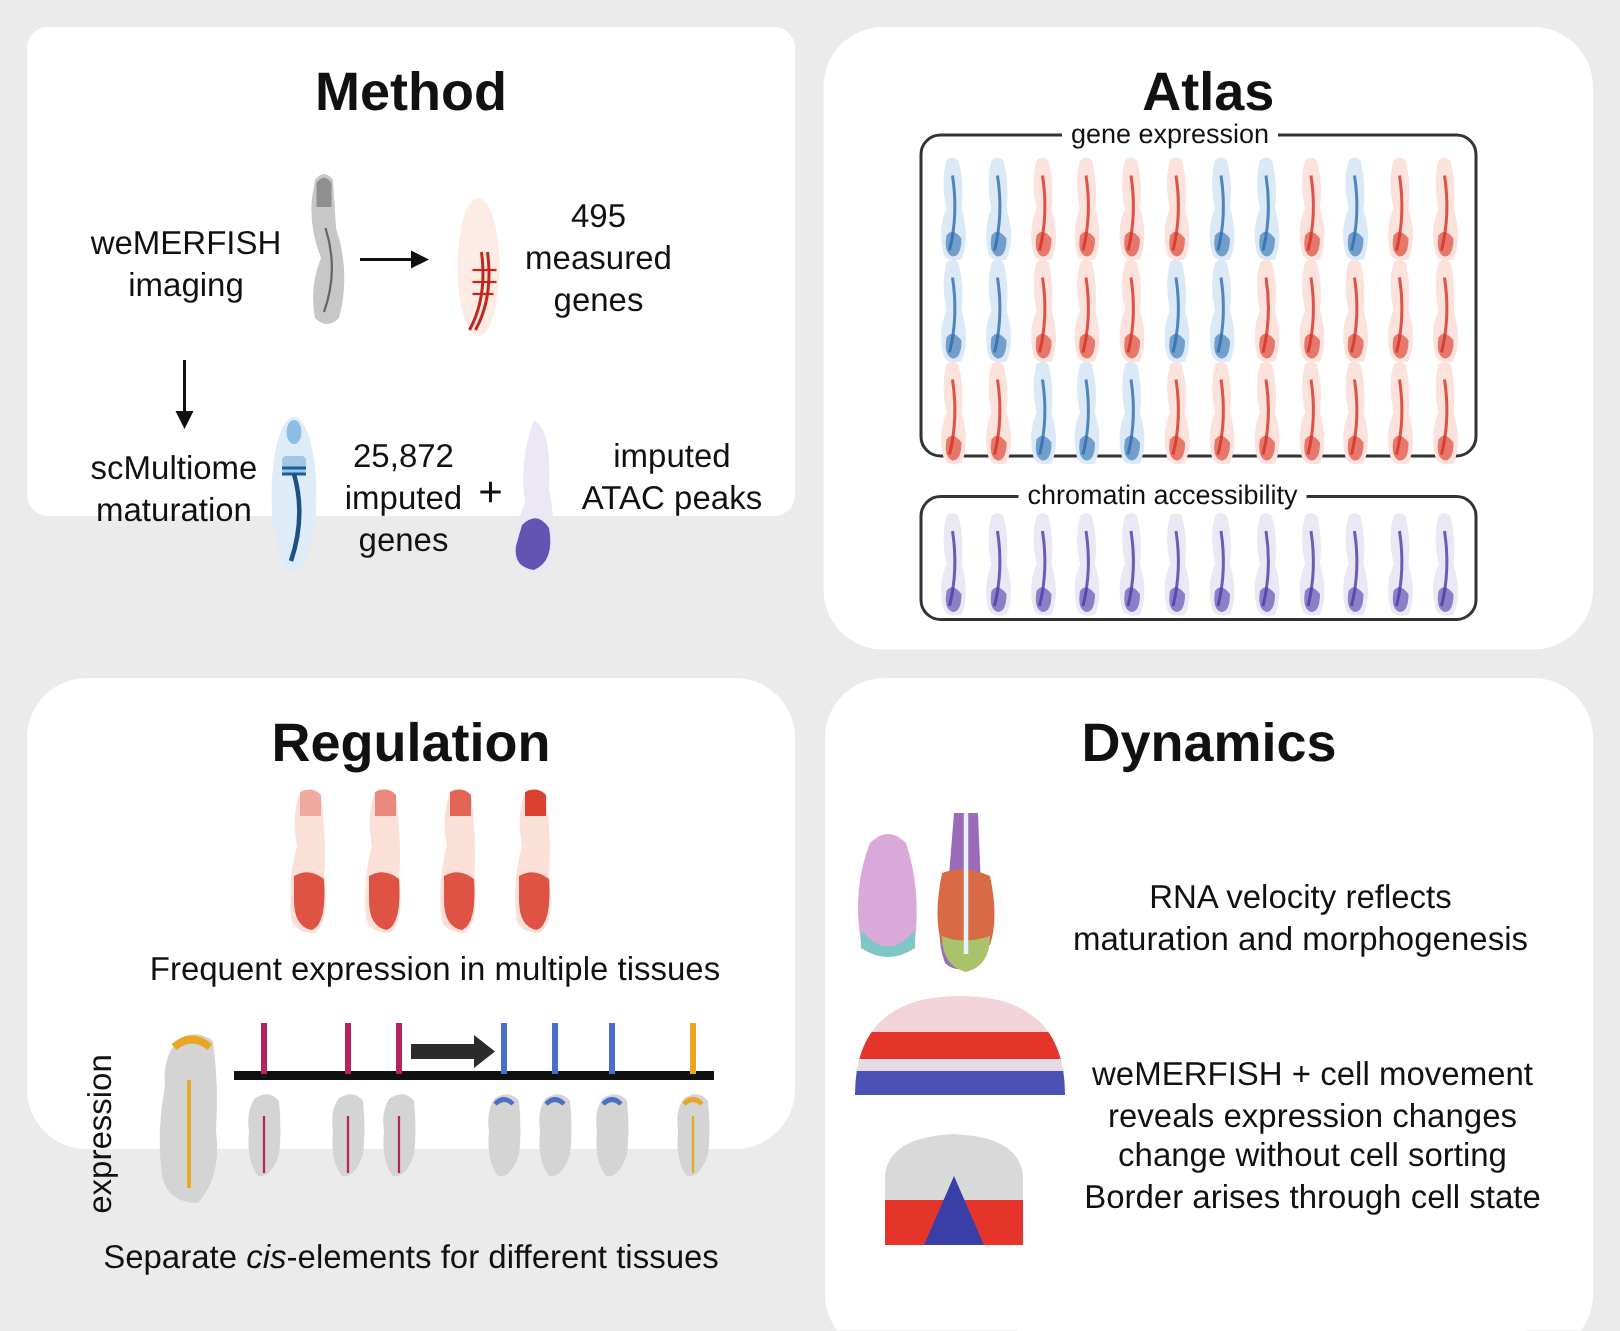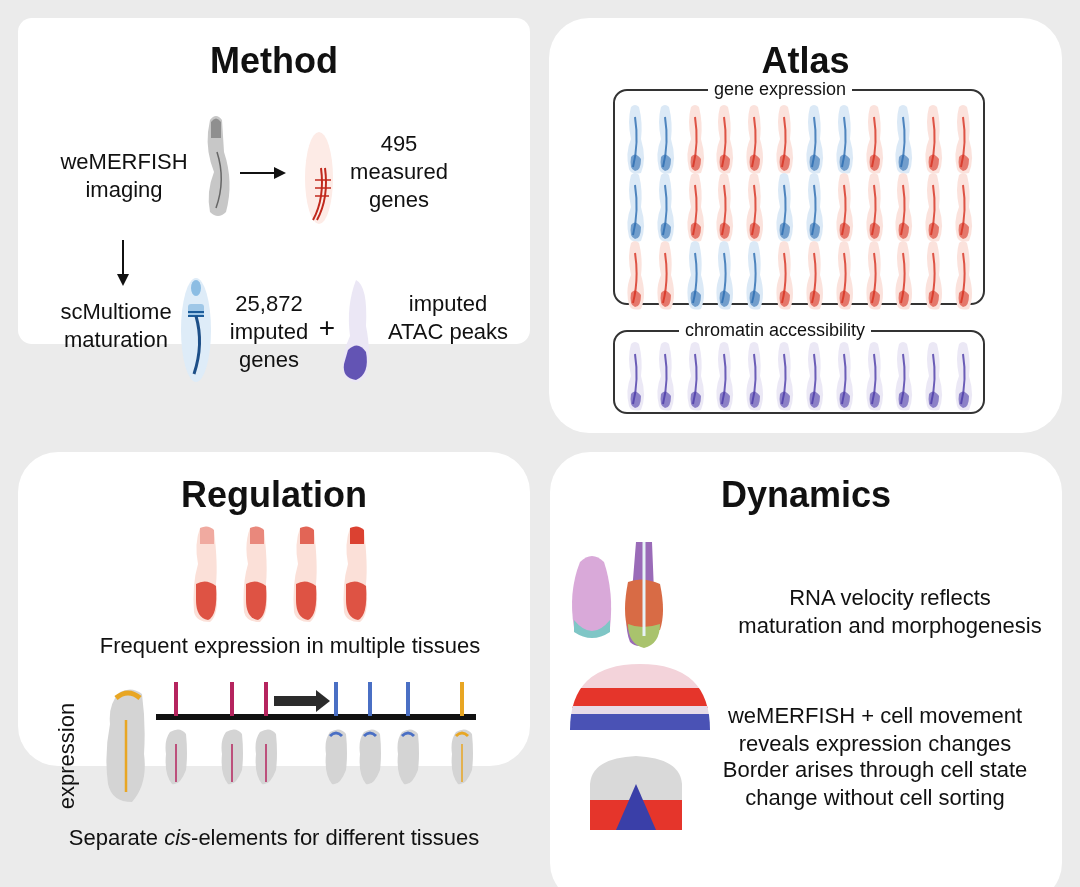--- a/index.html
+++ b/index.html
@@ -444,21 +444,21 @@
   <div class="ptitle">Dynamics</div>
 
   <svg style="left:12px;top:80px;" width="130" height="120">
     <path d="M18,30 Q30,18 42,30 Q52,60 48,96 Q30,108 12,96 Q6,60 18,30 Z" fill="#d9a9d9"></path>
     <path d="M12,88 Q30,110 48,88 L48,100 Q30,112 12,100 Z" fill="#7fc6c6"></path>
     <path d="M74,10 L90,10 L92,60 Q100,90 90,110 Q76,118 68,110 Q60,90 70,60 Z" fill="#9a6bb8"></path>
     <path d="M66,50 Q80,44 98,52 Q104,80 98,98 L66,98 Q60,80 66,50 Z" fill="#d86b45"></path>
     <path d="M66,92 Q80,98 98,92 Q98,112 82,116 Q66,112 66,92 Z" fill="#a9c36d"></path>
     <line x1="82" y1="10" x2="82" y2="104" stroke="#e6f2f7" stroke-width="3"></line>
   </svg>
-  <div class="txt" style="left:165px;top:132px;width:350px;text-align:center;">
+  <div class="txt" style="left:142px;top:132px;width:350px;text-align:center;">
     <div>RNA velocity reflects</div>
     <div>maturation and morphogenesis</div>
   </div>
 
   <svg style="left:16px;top:208px;" width="148" height="72">
     <defs>
         <clipPath id="domeclip">
           <path d="M4,70 Q4,4 74,4 Q144,4 144,70 Z"></path>
         </clipPath>
       </defs>
@@ -473,16 +473,16 @@
     <div>weMERFISH + cell movement</div>
     <div>reveals expression changes</div>
   </div>
 
   <svg style="left:36px;top:302px;" width="100" height="78">
     <path d="M4,76 L4,30 Q6,4 50,2 Q94,4 96,30 L96,76 Z" fill="#d9d9d9"></path>
     <rect x="4" y="46" width="92" height="30" fill="#e5352b"></rect>
     <path d="M30,76 L50,30 L70,76 Z" fill="#3a3fa8"></path>
   </svg>
   <div class="txt" style="left:150px;top:304px;width:350px;">
+    <div>change without cell sorting</div>
     <div>Border arises through cell state</div>
-    <div>change without cell sorting</div>
   </div>
 </div>
 
 </body></html>

